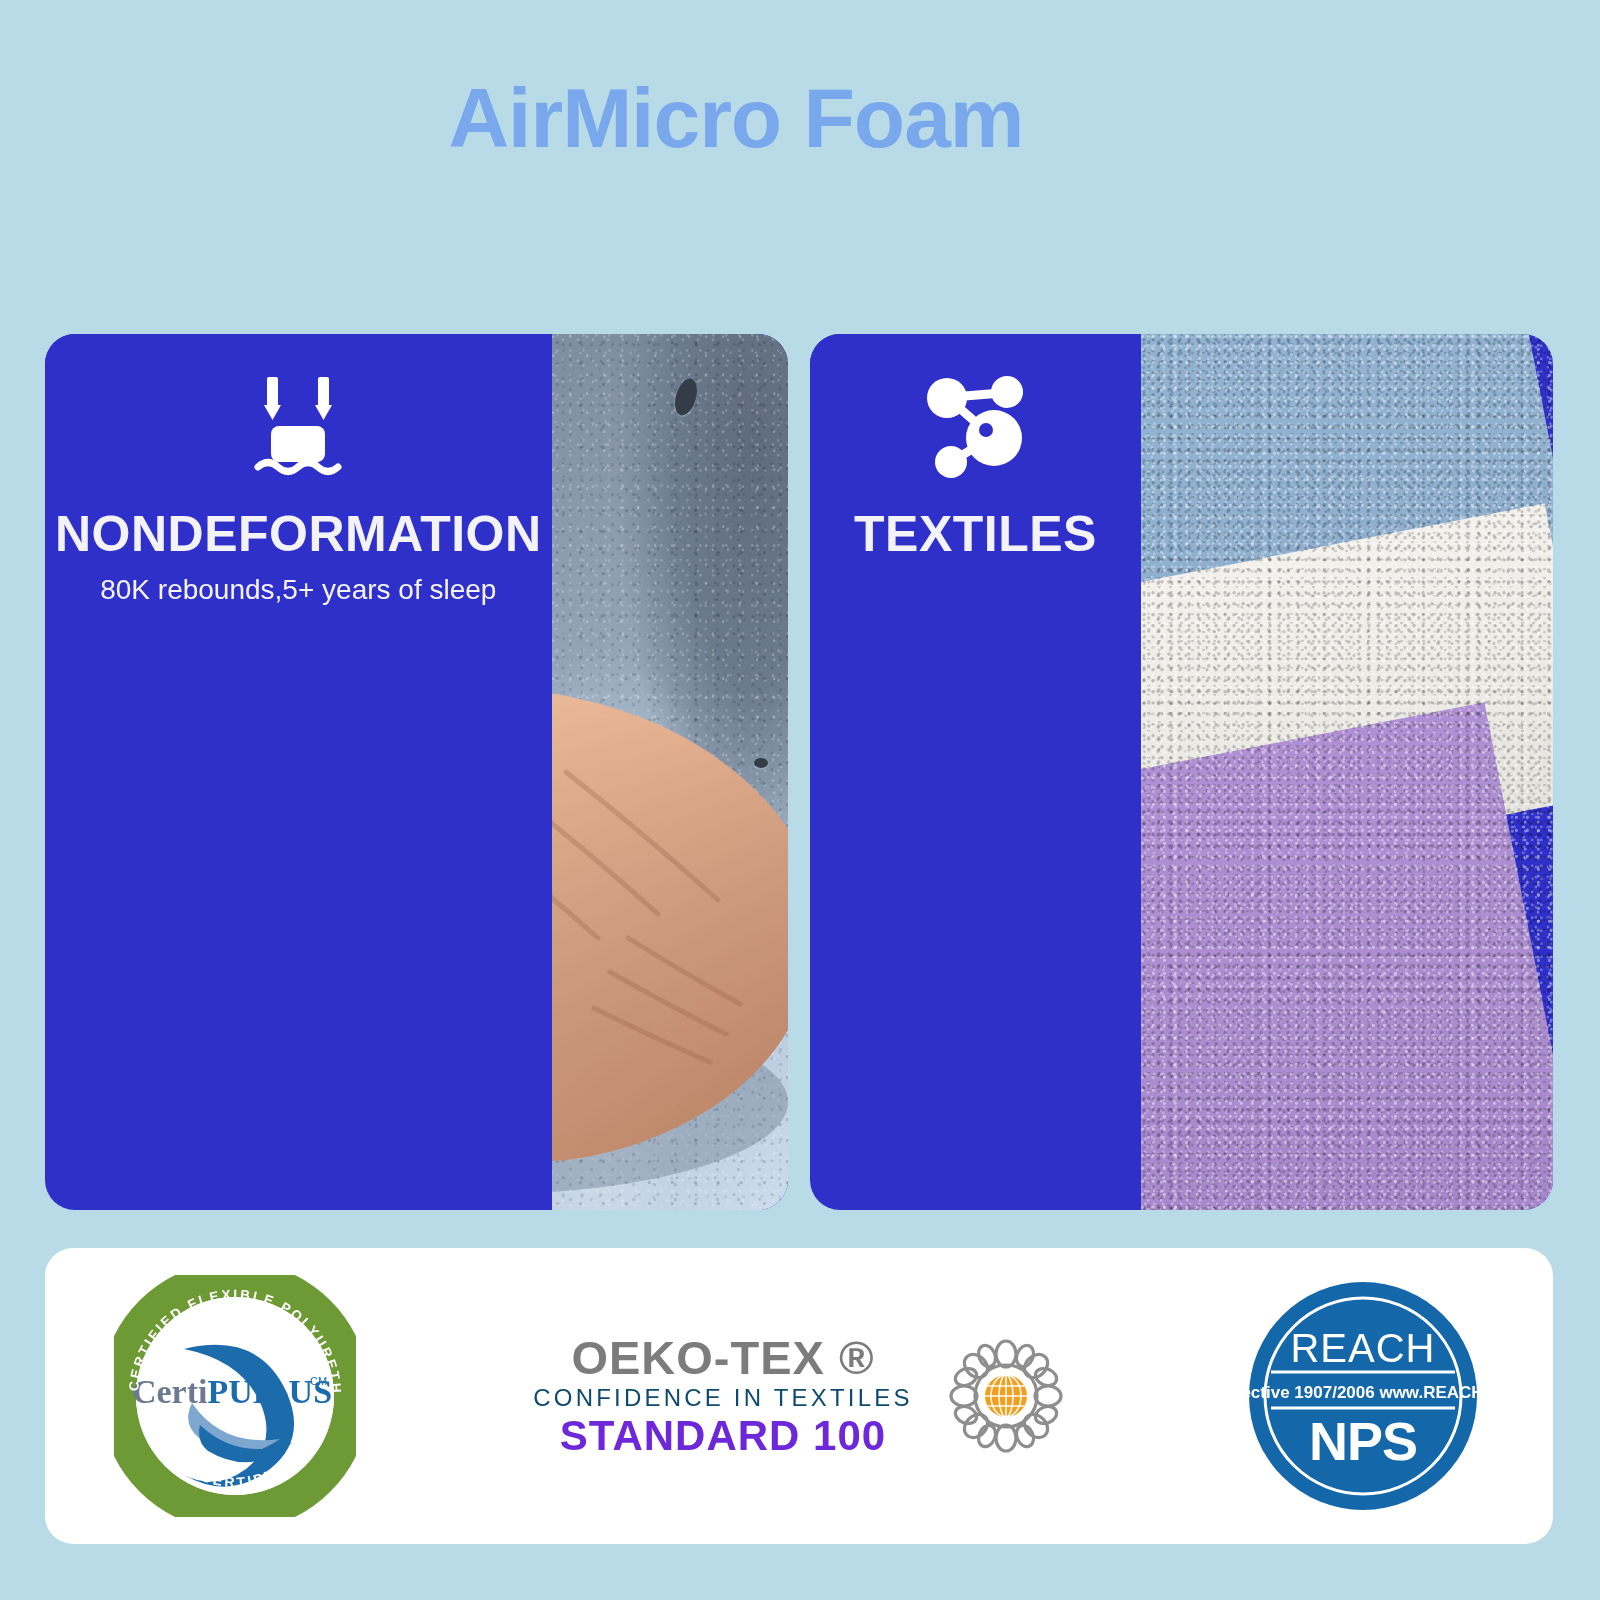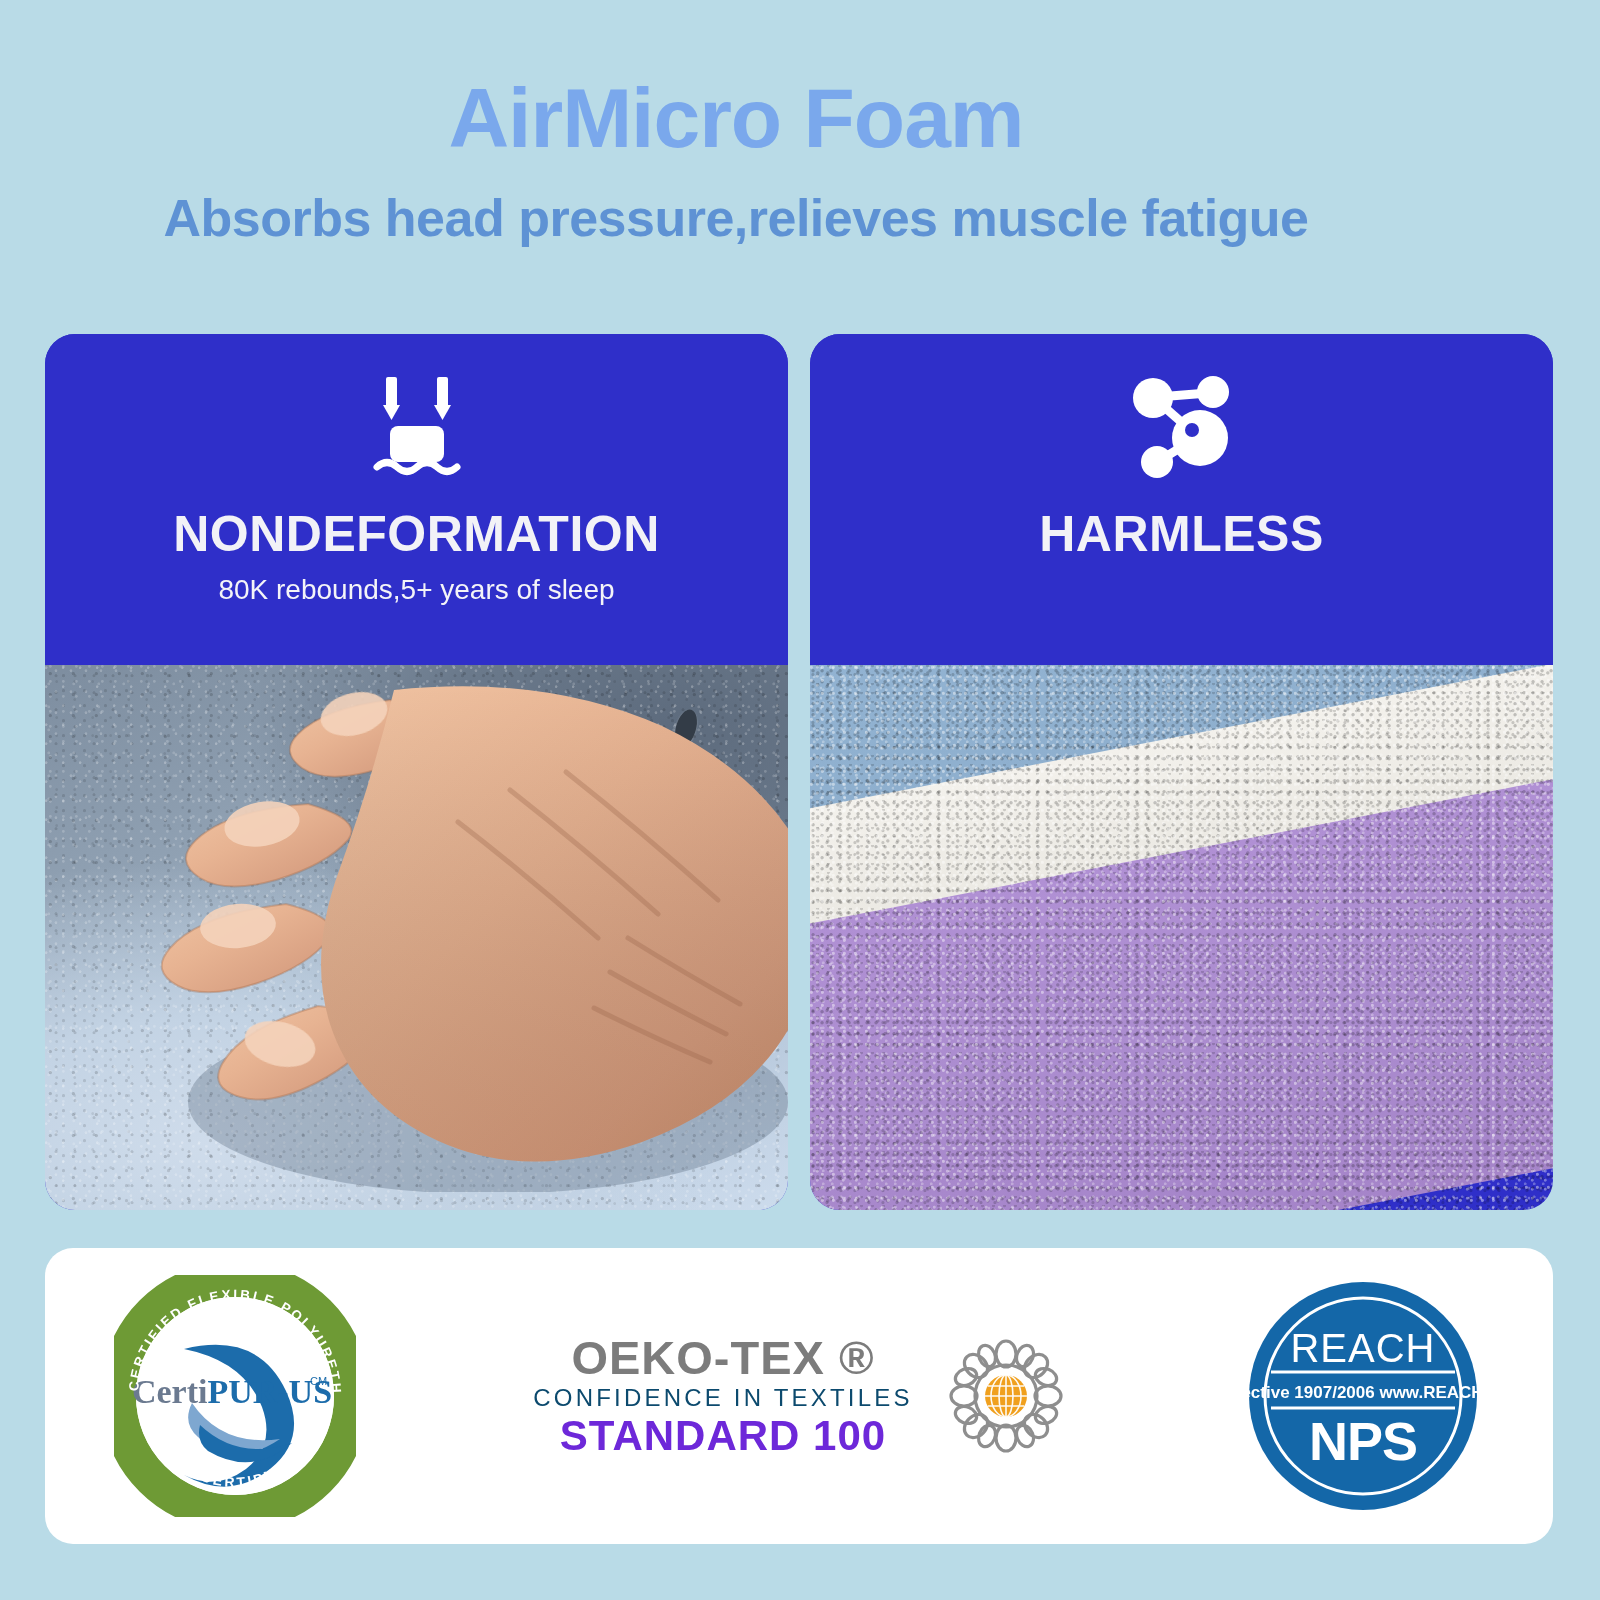--- a/index.html
+++ b/index.html
@@ -30,21 +30,21 @@
   
   .cards{
     position:absolute;left:45px;top:334px;
     width:1508px;height:876px;
     display:flex;gap:22px;
   }
   .card{
     width:743px;height:876px;
     border-radius:30px;overflow:hidden;
     background:#2f2fc9;
-    display:flex;flex-direction:column;
+    display:flex;flex-direction:row;
     position:relative;
   }
   .card-head{
     height:331px;flex:0 0 331px;
     background:#2f2fc9;
     display:flex;flex-direction:column;align-items:center;
     color:#ffffff;
   }
   .card-icon{
     height:150px;display:flex;align-items:center;justify-content:center;
@@ -153,21 +153,20 @@
   .oeko-l3{font-size:42px;line-height:46px;font-weight:700;color:#6d28d9;letter-spacing:1px;white-space:nowrap;}
 
   
   .reach{position:relative;width:232px;height:232px;}
 </style>
 </head>
 <body>
 
 <div class="hero">
   <h1 class="hero-title">AirMicro Foam</h1>
-  <p class="hero-sub">Absorbs head pressure,relieves muscle fatigue</p>
 </div>
 
 <div class="cards">
 
   <div class="card">
     <div class="card-head">
       <div class="card-icon">
         <svg width="120" height="120" viewBox="0 0 120 120" aria-hidden="true">
 
           <g fill="#ffffff">
@@ -248,21 +247,21 @@
           </g>
           <g fill="#ffffff">
             <circle cx="31" cy="31" r="20"></circle>
             <circle cx="91" cy="25" r="16"></circle>
             <circle cx="35" cy="95" r="16"></circle>
             <circle cx="78" cy="71" r="28"></circle>
           </g>
           <circle cx="70" cy="63" r="7" fill="#2f2fc9"></circle>
         </svg>
       </div>
-      <h2 class="card-title">HARMLESS</h2>
+      <h2 class="card-title">TEXTILES</h2>
     </div>
 
     <div class="card-photo">
       <div class="foam-layers">
         <div class="layer layer-blue"></div>
         <div class="layer layer-white"></div>
         <div class="layer layer-purple"></div>
         <div class="speckle"></div>
       </div>
     </div>

